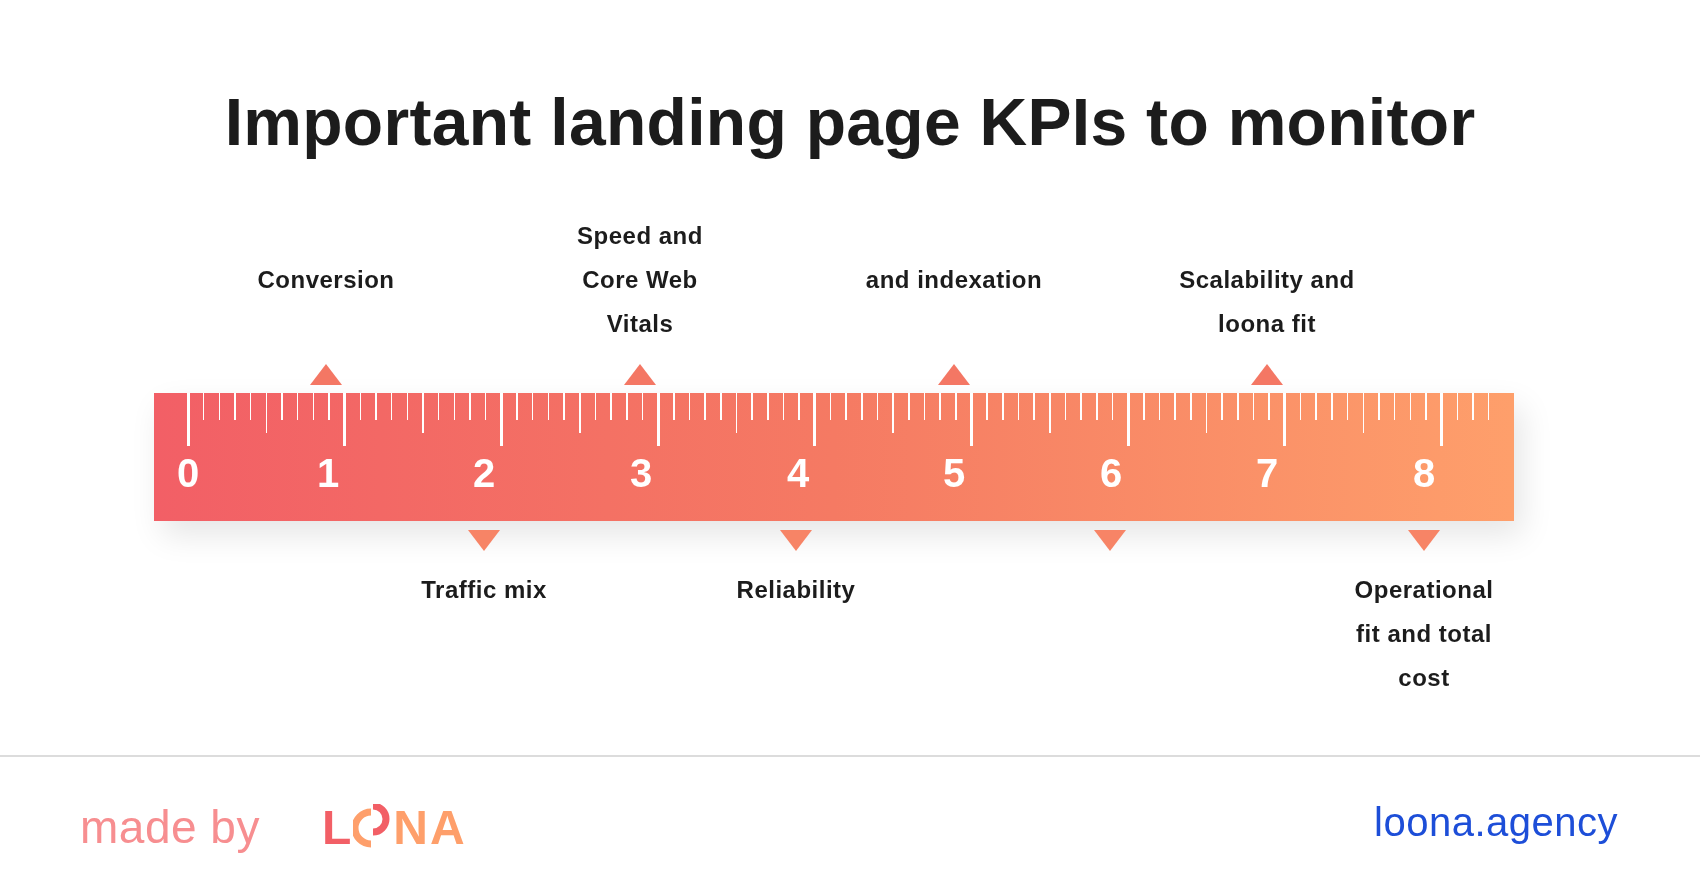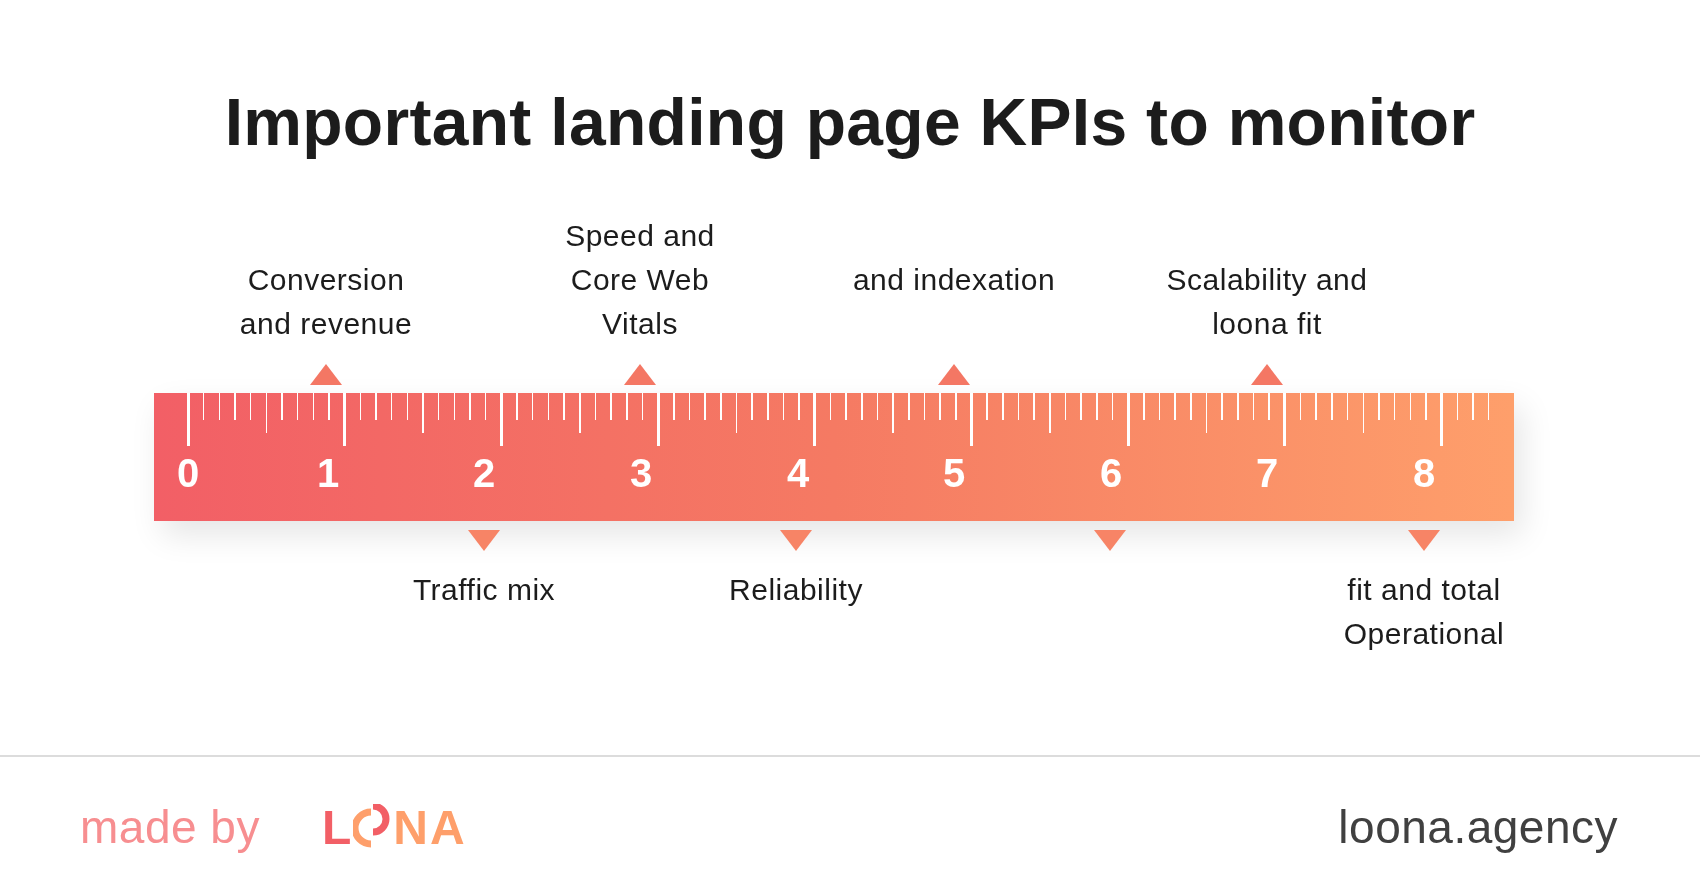--- a/index.html
+++ b/index.html
@@ -10,33 +10,33 @@
   .ruler { position:absolute; left:154px; top:393px; width:1360px; height:128px;
            background:linear-gradient(90deg,#f25f66 0%,#f57a63 50%,#fe9f6b 100%);
            box-shadow: 8px 14px 30px rgba(0,0,0,0.10); }
   .tick { position:absolute; top:0; width:2px; background:#fff; }
   .tick.minor { height:27px; width:1.5px; }
   .tick.half { height:40px; width:1.5px; }
   .tick.major { height:53px; width:3px; }
   .num { position:absolute; top:58px; width:60px; margin-left:-30px; text-align:center;
          color:#fff; font-size:40px; font-weight:bold; }
   .label { position:absolute; width:280px; margin-left:-140px; text-align:center;
-           font-size:30px; line-height:44px; color:#1c1c1c; letter-spacing:0.5px; }
+           font-size:24px; line-height:44px; color:#1c1c1c; letter-spacing:0.5px;font-weight:bold; }
   .arrow { position:absolute; width:0; height:0; margin-left:-16px; }
   .arrow.up { border-left:16px solid transparent; border-right:16px solid transparent;
               border-bottom:21px solid #f47764; }
   .arrow.down { border-left:16px solid transparent; border-right:16px solid transparent;
               border-top:21px solid #f78466; }
   .divider { position:absolute; left:0; top:755px; width:1700px; height:2px; background:#dcdcdc; }
   .made-by { position:absolute; left:80px; top:800px; font-size:46px; color:#f78e90; letter-spacing:0.5px; }
   .logo { position:absolute; left:322px; top:800px; font-size:48px; font-weight:bold; letter-spacing:2px; }
   .logo .l { color:#f25f66; }
   .logo .o { display:inline-block; width:40px; height:40px; vertical-align:-4px; position:relative; }
   .logo .rest { color:#fe9f6b; }
-  .site { position:absolute; right:82px; top:800px; font-size:46px; color:#404040; letter-spacing:0.5px; }
+  .site { position:absolute; right:82px; top:800px; font-size:40px; color:#1d4ed8; letter-spacing:0.5px; }
 </style>
 </head>
 <body>
 
 <div class="title">Important landing page KPIs to monitor</div>
 
 <div class="ruler" id="ruler">
   <div id="ticks">
       <div class="tick major" style="left: 32.5px;"></div>
       <div class="tick minor" style="left: 48.92px;"></div>
@@ -129,21 +129,20 @@
   <div class="num" style="left:487px">3</div>
   <div class="num" style="left:644px">4</div>
   <div class="num" style="left:800px">5</div>
   <div class="num" style="left:957px">6</div>
   <div class="num" style="left:1113px">7</div>
   <div class="num" style="left:1270px">8</div>
 </div>
 
 <div class="label" style="left:326px; top:258px;">
   <div>Conversion</div>
-  <div>and revenue</div>
 </div>
 <div class="arrow up" style="left:326px; top:364px;"></div>
 
 <div class="label" style="left:640px; top:214px;">
   <div>Speed and</div>
   <div>Core Web</div>
   <div>Vitals</div>
 </div>
 <div class="arrow up" style="left:640px; top:364px;"></div>
 
@@ -167,22 +166,23 @@
 <div class="label" style="left:796px; top:568px;">
   <div>Reliability</div>
 </div>
 
 <div class="arrow down" style="left:1110px; top:530px;"></div>
 <div class="label" style="left:1110px; top:568px;">
 </div>
 
 <div class="arrow down" style="left:1424px; top:530px;"></div>
 <div class="label" style="left:1424px; top:568px;">
+  <div>Operational</div>
   <div>fit and total</div>
-  <div>Operational</div>
+  <div>cost</div>
 </div>
 
 <div class="divider"></div>
 
 <div class="made-by">made by</div>
 <div class="logo">
   <span class="l">L</span><span class="o"><svg width="40" height="44" viewBox="0 0 40 44">
         <path d="M18 8 A14 14 0 0 0 18 40" fill="none" stroke="#fe9f6b" stroke-width="7"></path>
         <path d="M20 2 A13 13 0 0 1 20 28" fill="none" stroke="#f25f66" stroke-width="7"></path>
       </svg></span><span class="rest">NA</span>

